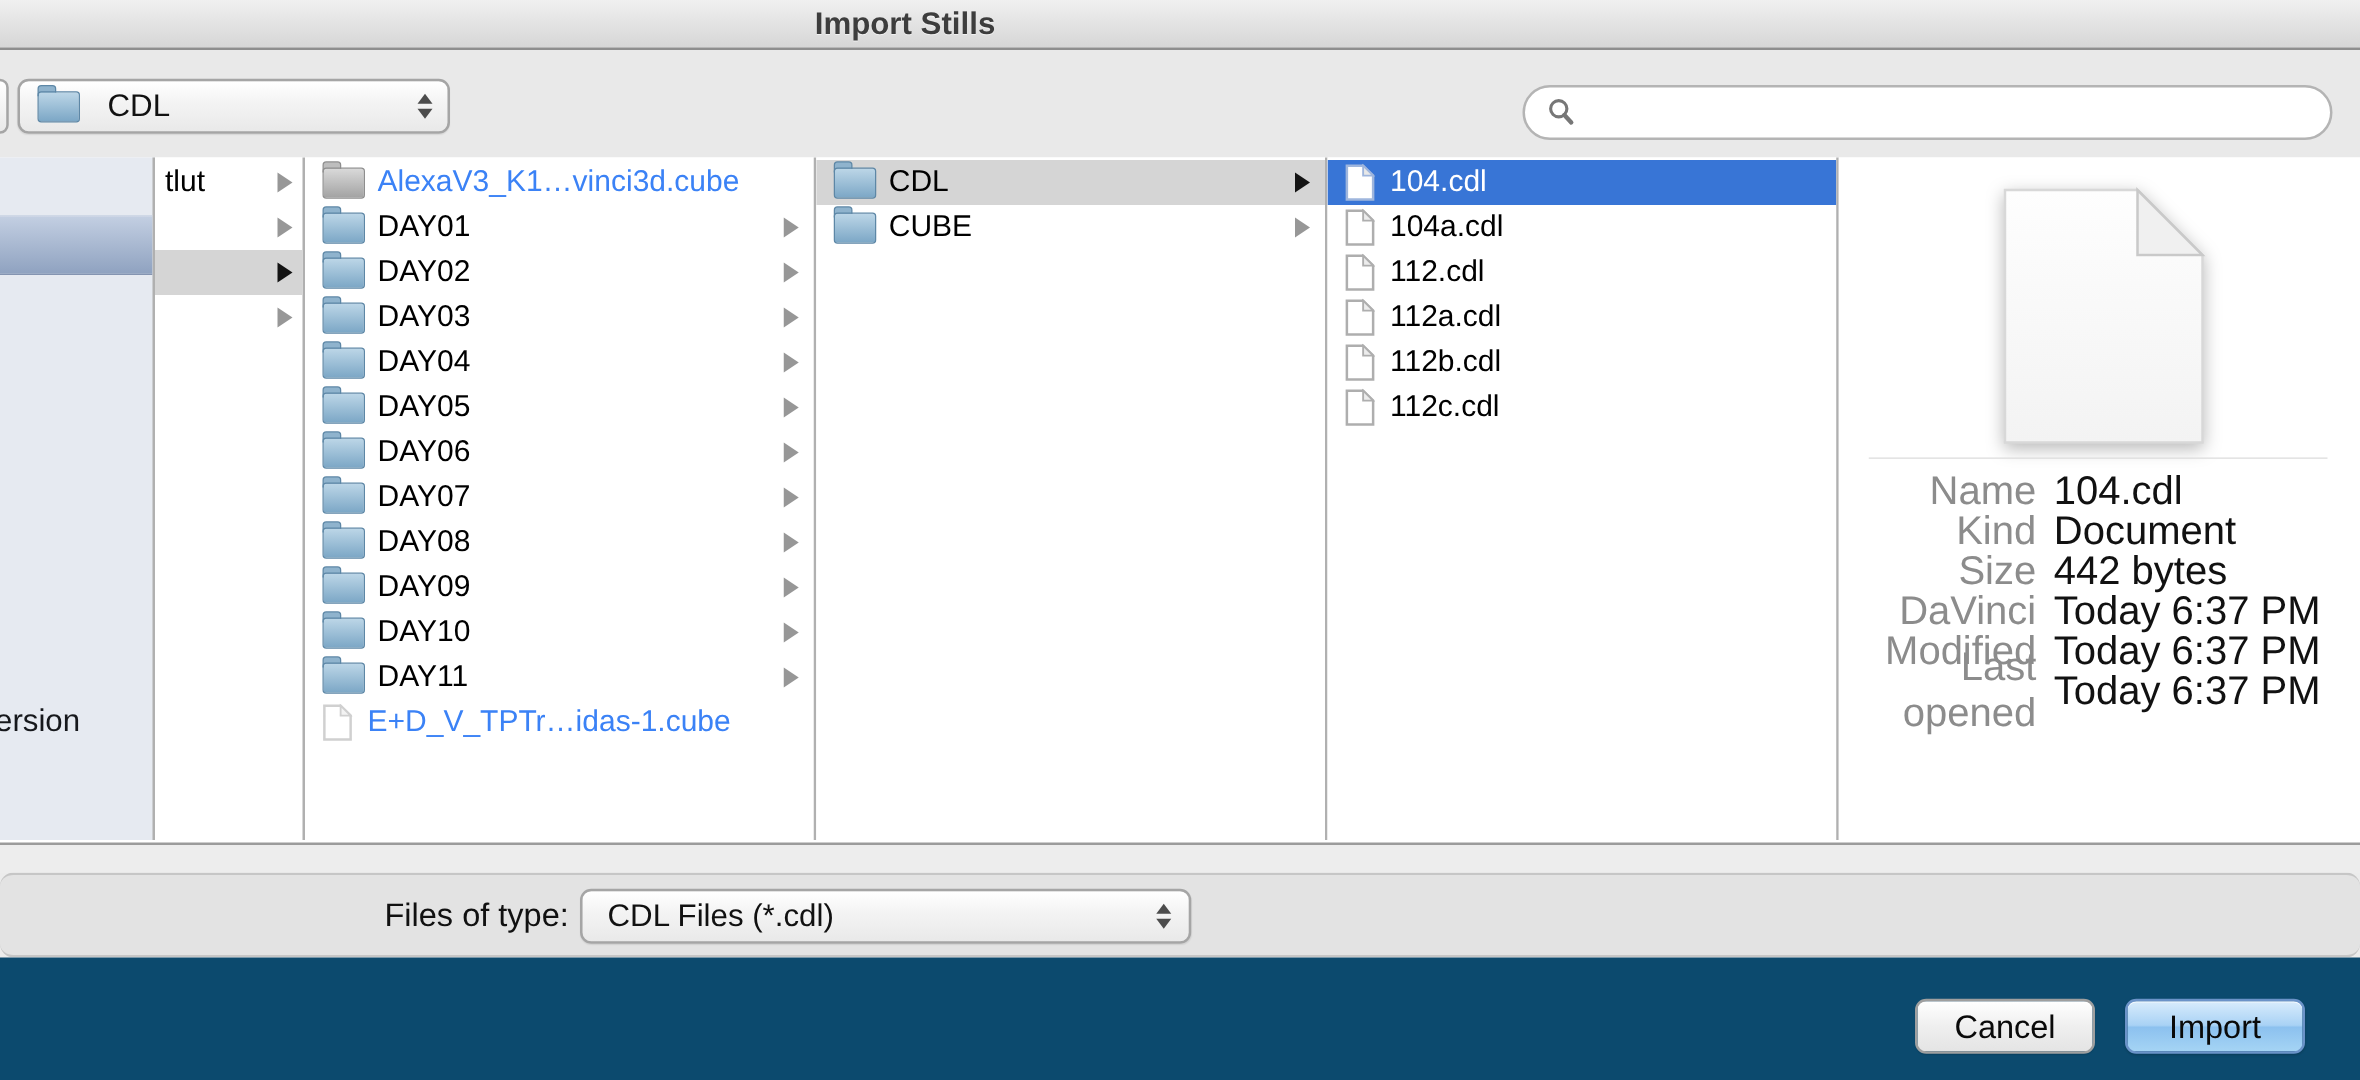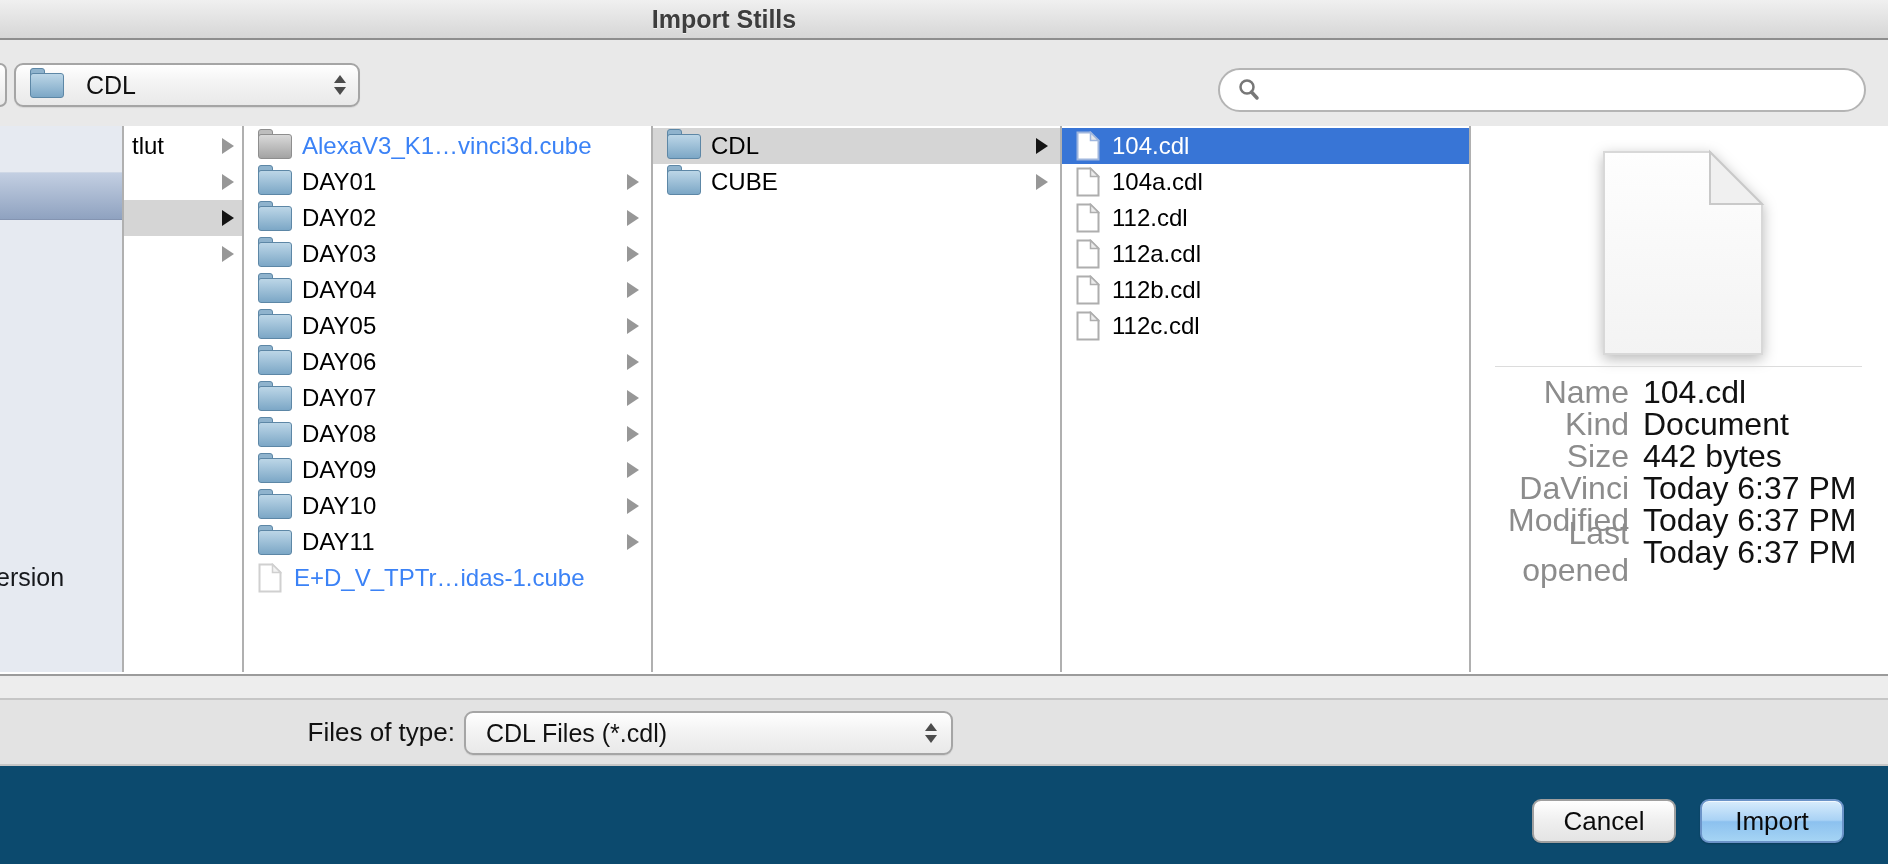--- a/index.html
+++ b/index.html
@@ -67,21 +67,21 @@
   .preview-icon{position:absolute;left:127px;top:22px;filter:drop-shadow(0 4px 7px rgba(0,0,0,.28));}
   .preview-divider{position:absolute;left:24px;right:26px;top:240px;height:1px;background:#dcdcdc;}
   .info{position:absolute;left:18px;top:250px;right:10px;}
   .info-row{display:flex;height:32px;align-items:center;font-size:32px;}
   .info-label{width:140px;text-align:right;color:#8c8c8c;flex:none;}
   .info-value{margin-left:14px;color:#111;white-space:nowrap;}
 
   
   .strip{position:absolute;left:0;top:678px;width:100%;height:20px;background:#ededed;}
   .typebar{position:absolute;left:0;top:698px;width:100%;height:68px;box-sizing:border-box;
-    background:#e3e3e3;border-top:2px solid #c6c6c6;border-bottom:2px solid #c6c6c6;}
+    background:#e3e3e3;border-top:2px solid #c6c6c6;border-bottom:2px solid #c6c6c6;border-radius:11px;}
   .type-label{position:absolute;left:0;top:17px;width:455px;text-align:right;font-size:26px;color:#111;}
   .popup-type{left:464px;top:11px;width:489px;height:44px;padding:0 14px 0 20px;}
   .popup-type .popup-label{margin-left:0;}
   .footer{position:absolute;left:0;top:766px;width:100%;height:98px;background:#0c4a6e;}
   .btn{position:absolute;top:33px;width:144px;height:44px;box-sizing:border-box;border-radius:9px;
     display:flex;align-items:center;justify-content:center;font-size:26px;color:#0a0a0a;}
   .btn-cancel{left:1532px;background:linear-gradient(#ffffff,#efefef 50%,#e4e4e4);
     border:2px solid #9f9f9f;box-shadow:0 1px 1px rgba(0,0,0,.12);}
   .btn-import{left:1700px;background:linear-gradient(#d8ecfc,#a9d2f5 48%,#8cc1ef 52%,#a5d4f4);
     border:2px solid #6b93c8;box-shadow:0 1px 2px rgba(0,0,0,.2), inset 0 1px 0 rgba(255,255,255,.7);}

